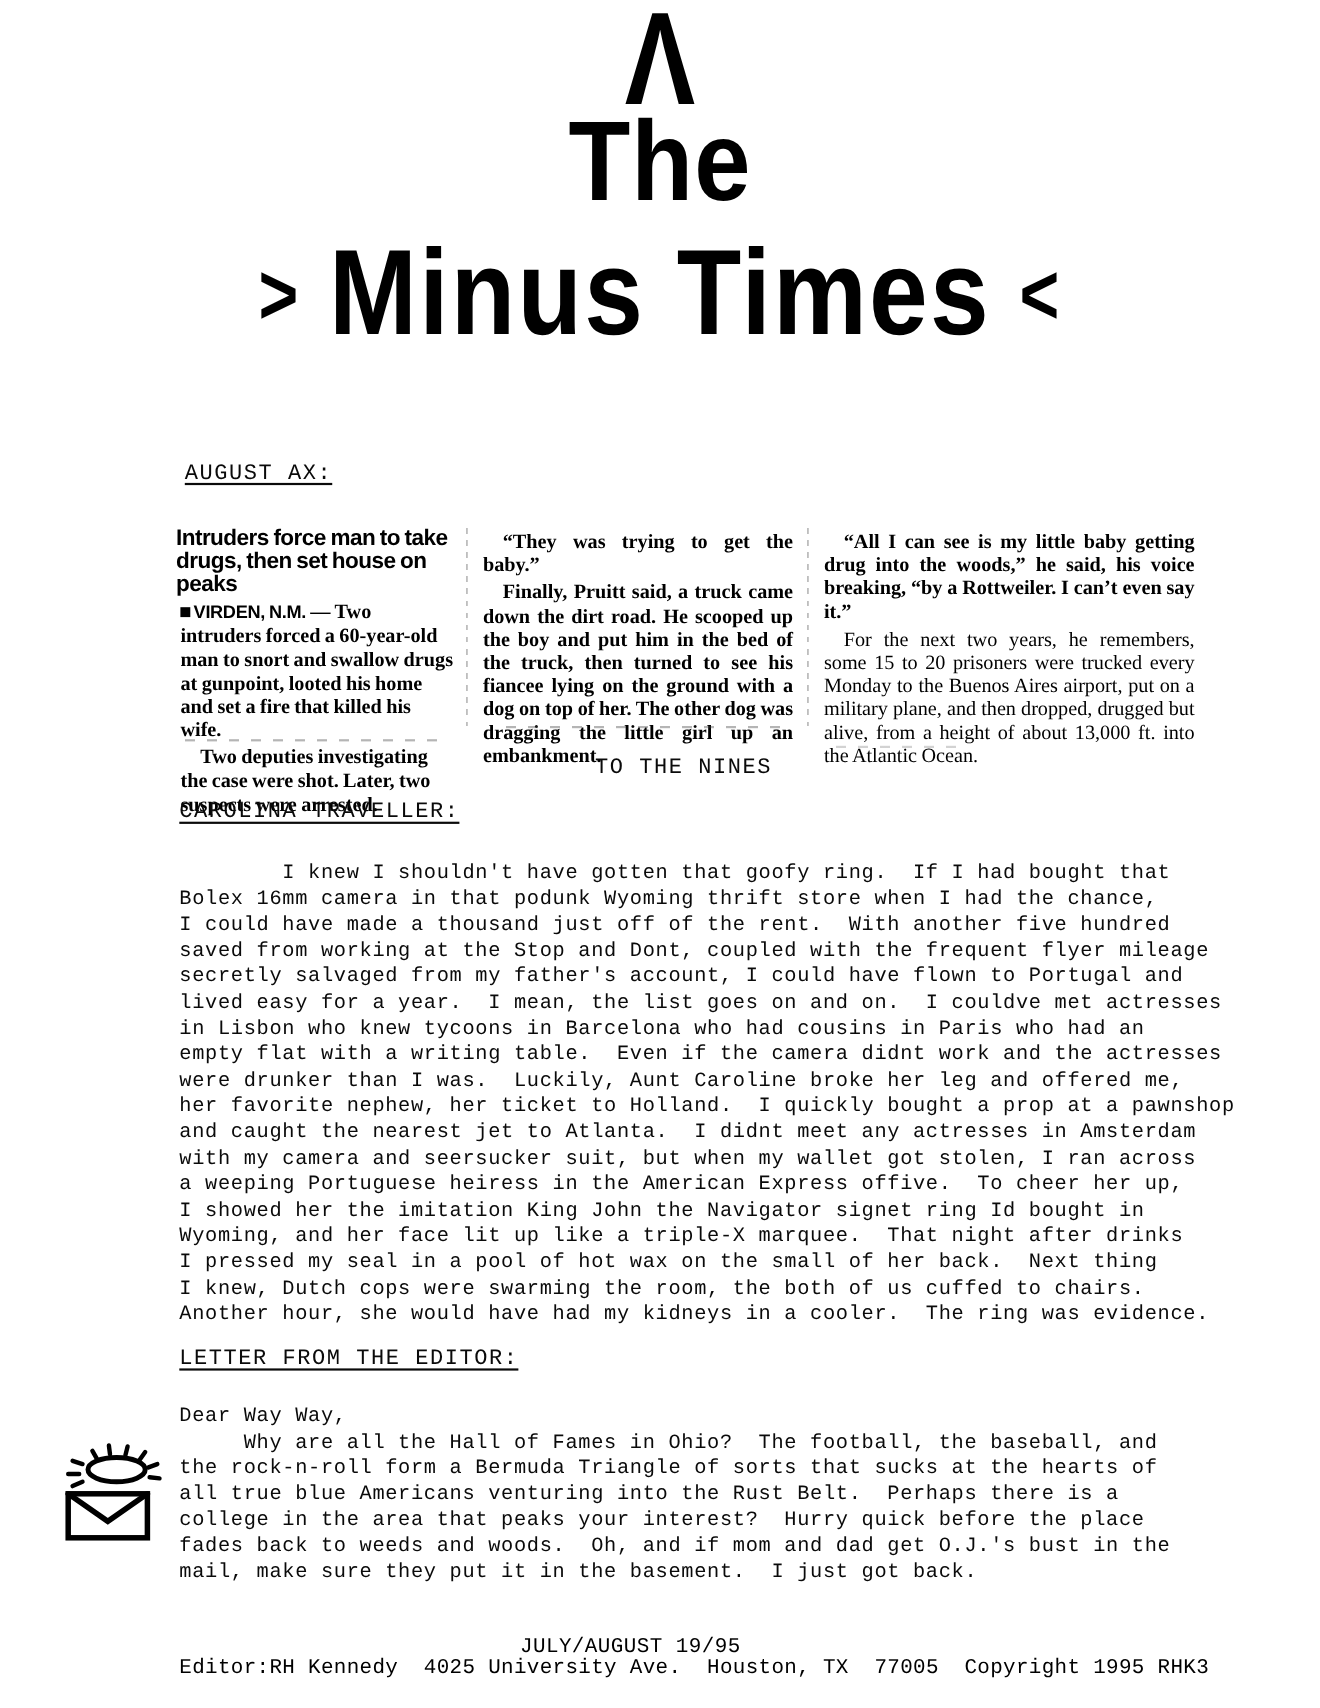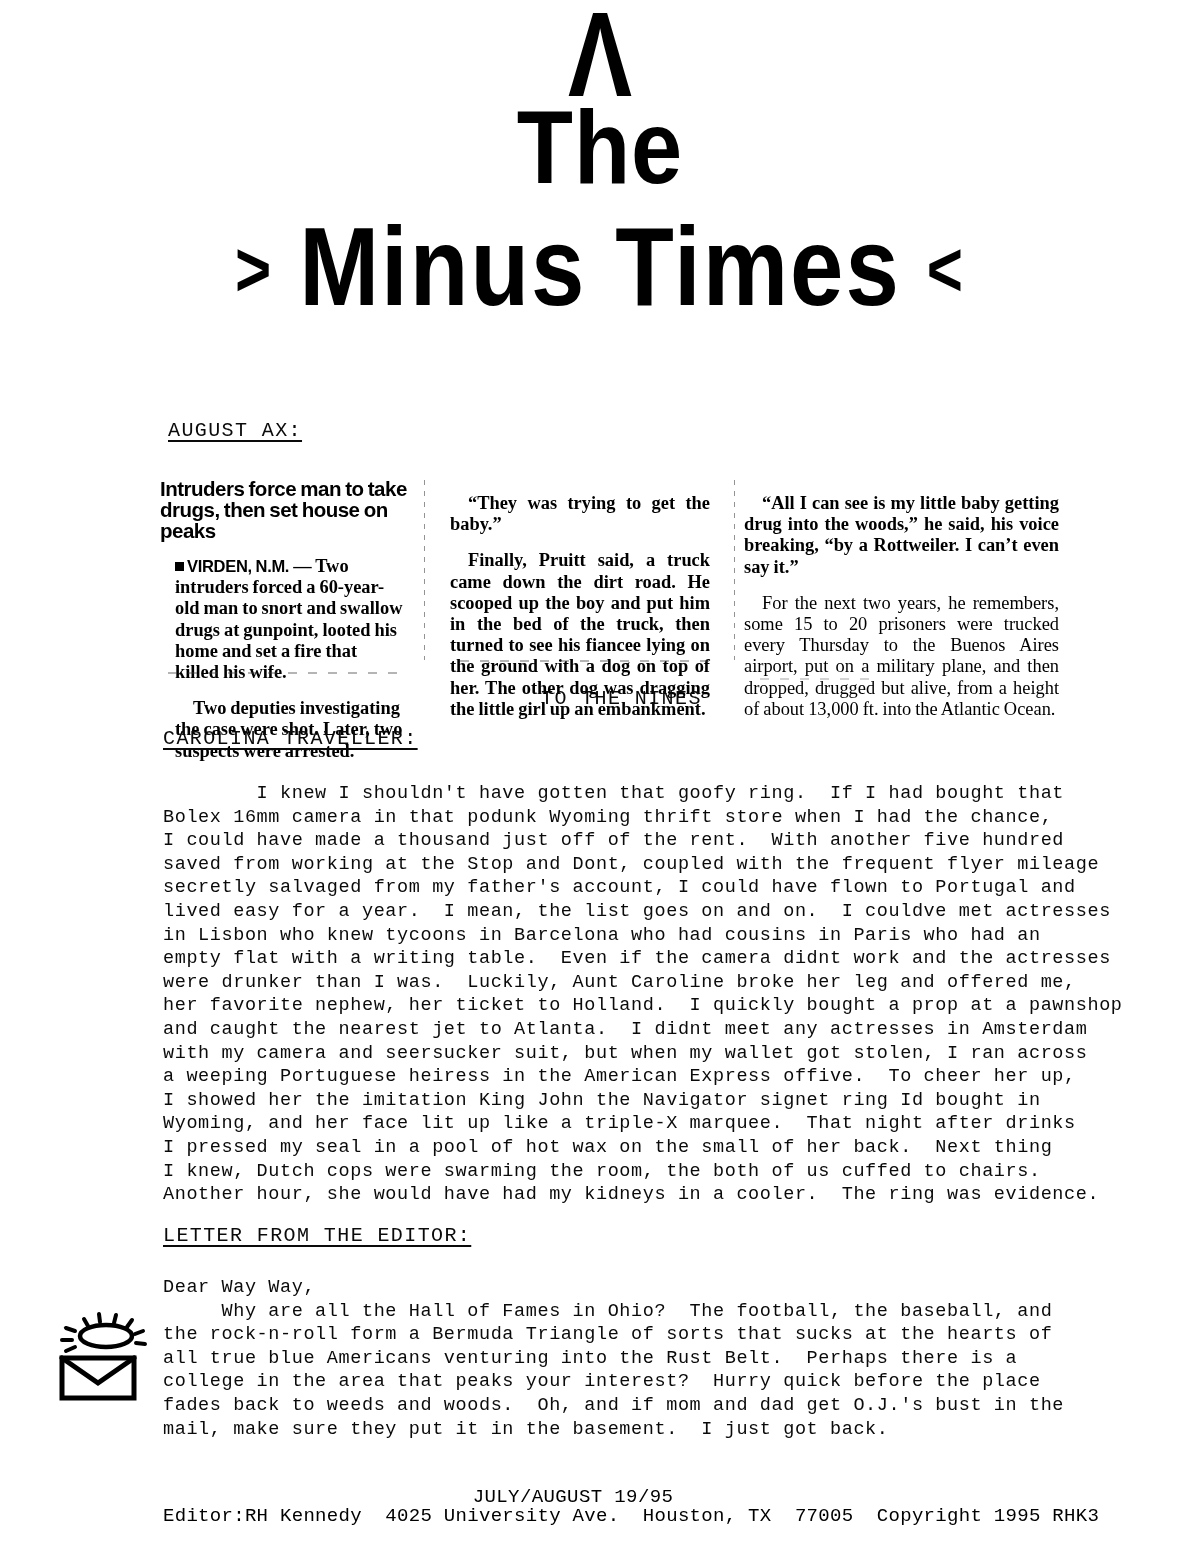--- a/index.html
+++ b/index.html
@@ -96,41 +96,41 @@
     height: 205px;
   }
   .clip {
     position: absolute;
     top: 0;
     font-family: "Liberation Serif", serif;
     color: #000;
   }
   #clip-1 { left: 0px;   width: 258px; }
   #clip-2 { left: 275px; width: 290px; }
-  #clip-3 { left: 569px; width: 345px; }
+  #clip-3 { left: 585px; width: 345px; }
 
   .clip-headline {
     font-family: "Liberation Sans", sans-serif;
     font-weight: 700;
     font-size: 20.5px;
     line-height: 21px;
     letter-spacing: -0.5px;
     margin: 0 0 5px 0;
     word-spacing: -1px;
   }
   .clip-body {
     font-size: 18.4px;
     line-height: 21.2px;
     margin: 0;
     text-align: left;
     font-weight: 600;
     word-spacing: -0.6px;
   }
   .clip-body.justified { text-align: justify; }
-  .clip-body p { margin: 15px; text-indent: 18px; }
+  .clip-body p { margin: 4px; text-indent: 18px; }
   .clip-body p.first { text-indent: 0; }
   .dateline {
     font-family: "Liberation Sans", sans-serif;
     font-weight: 700;
     font-size: 16.5px;
     letter-spacing: -0.3px;
   }
   .bullet-sq {
     display: inline-block;
     width: 9px; height: 9px;
@@ -230,21 +230,21 @@
   <div class="clip" id="clip-2">
     <div class="clip-body justified">
       <p class="first" style="text-indent:18px">“They was trying to get the baby.”</p>
       <p>Finally, Pruitt said, a truck came down the dirt road. He scooped up the boy and put him in the bed of the truck, then turned to see his fiancee lying on the ground with a dog on top of her. The other dog was dragging the little girl up an embankment.</p>
     </div>
   </div>
 
   <div class="clip" id="clip-3">
     <div class="clip-body justified">
       <p class="first" style="text-indent:18px">“All I can see is my little baby getting drug into the woods,” he said, his voice breaking, “by a Rottweiler. I can’t even say it.”</p>
-      <p class="clip-serif-light">For the next two years, he remembers, some 15 to 20 prisoners were trucked every Thursday to the Buenos Aires airport, put on a military plane, and then dropped, drugged but alive, from a height of about 13,000 ft. into the Atlantic Ocean.</p>
+      <p class="clip-serif-light">For the next two years, he remembers, some 15 to 20 prisoners were trucked every Monday to the Buenos Aires airport, put on a military plane, and then dropped, drugged but alive, from a height of about 13,000 ft. into the Atlantic Ocean.</p>
     </div>
   </div>
 
   <div class="smudge" id="smudge-1"></div>
   <div class="smudge" id="smudge-2"></div>
   <div class="smudge" id="smudge-3"></div>
 </div>
 
 <div id="carolina-header" class="tw-head"><span class="u">CAROLINA TRAVELLER:</span></div>
 <div id="nines-header" class="tw-head"><span>TO THE NINES</span></div>

